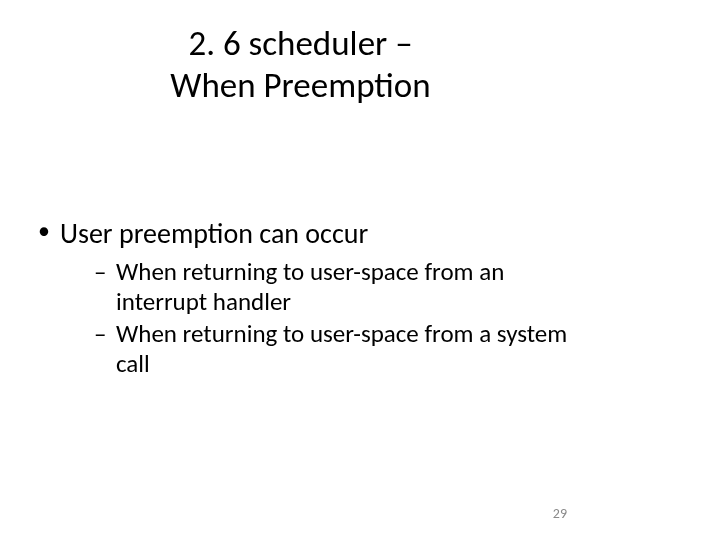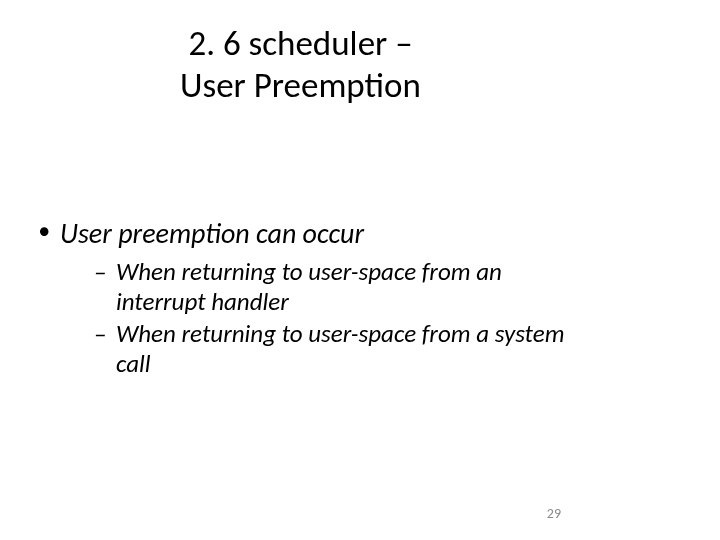--- a/index.html
+++ b/index.html
@@ -1,35 +1,35 @@
 <!DOCTYPE html>
 <html><head>
 <meta charset="utf-8">
 <style>
   * { margin: 0; padding: 0; box-sizing: border-box; }
   html, body { width: 720px; height: 540px; background: #fff; font-family: Calibri, "Segoe UI", Arial, sans-serif; color: #000; }
   .slide { position: relative; width: 601px; height: 540px; padding: 18px 30px 20px 30px; }
   .title { text-align: center; font-size: 35px; line-height: 1.2; font-weight: 400; margin-top: 4px; }
   .body { margin-top: 110px; }
   ul.level1 { list-style: none; padding-left: 0; }
-  ul.level1 > li { position: relative; padding-left: 30px; font-size: 28px; line-height: 1.25; margin-bottom: 6px; font-style: italic; }
+  ul.level1 > li { position: relative; padding-left: 30px; font-size: 28px; line-height: 1.25; margin-bottom: 6px; }
   ul.level1 > li::before { content: "•"; position: absolute; left: 8px; top: 0; font-size: 24px; }
   ul.level2 { list-style: none; padding-left: 0; margin-top: 6px; }
   ul.level2 > li { position: relative; padding-left: 56px; font-size: 25px; line-height: 1.2; margin-bottom: 2px; }
   ul.level2 > li::before { content: "–"; position: absolute; left: 34px; top: 0; font-size: 25px; }
-  .pagenum { position: absolute; right: 40px; bottom: 18px; font-size: 14px; color: #8a8a8a; }
+  .pagenum { position: absolute; right: 34px; bottom: 18px; font-size: 14px; color: #8a8a8a; }
 </style>
 </head>
 <body>
 
 <div class="slide">
 
   <div class="title">
     <span>2. 6 scheduler –</span><br>
-    <span>User Preemption</span>
+    <span>When Preemption</span>
   </div>
 
   <div class="body">
     <ul class="level1">
       <li>
         <span>User preemption can occur</span>
         <ul class="level2">
           <li>When returning to user-space from an interrupt handler</li>
           <li>When returning to user-space from a system call</li>
         </ul>

